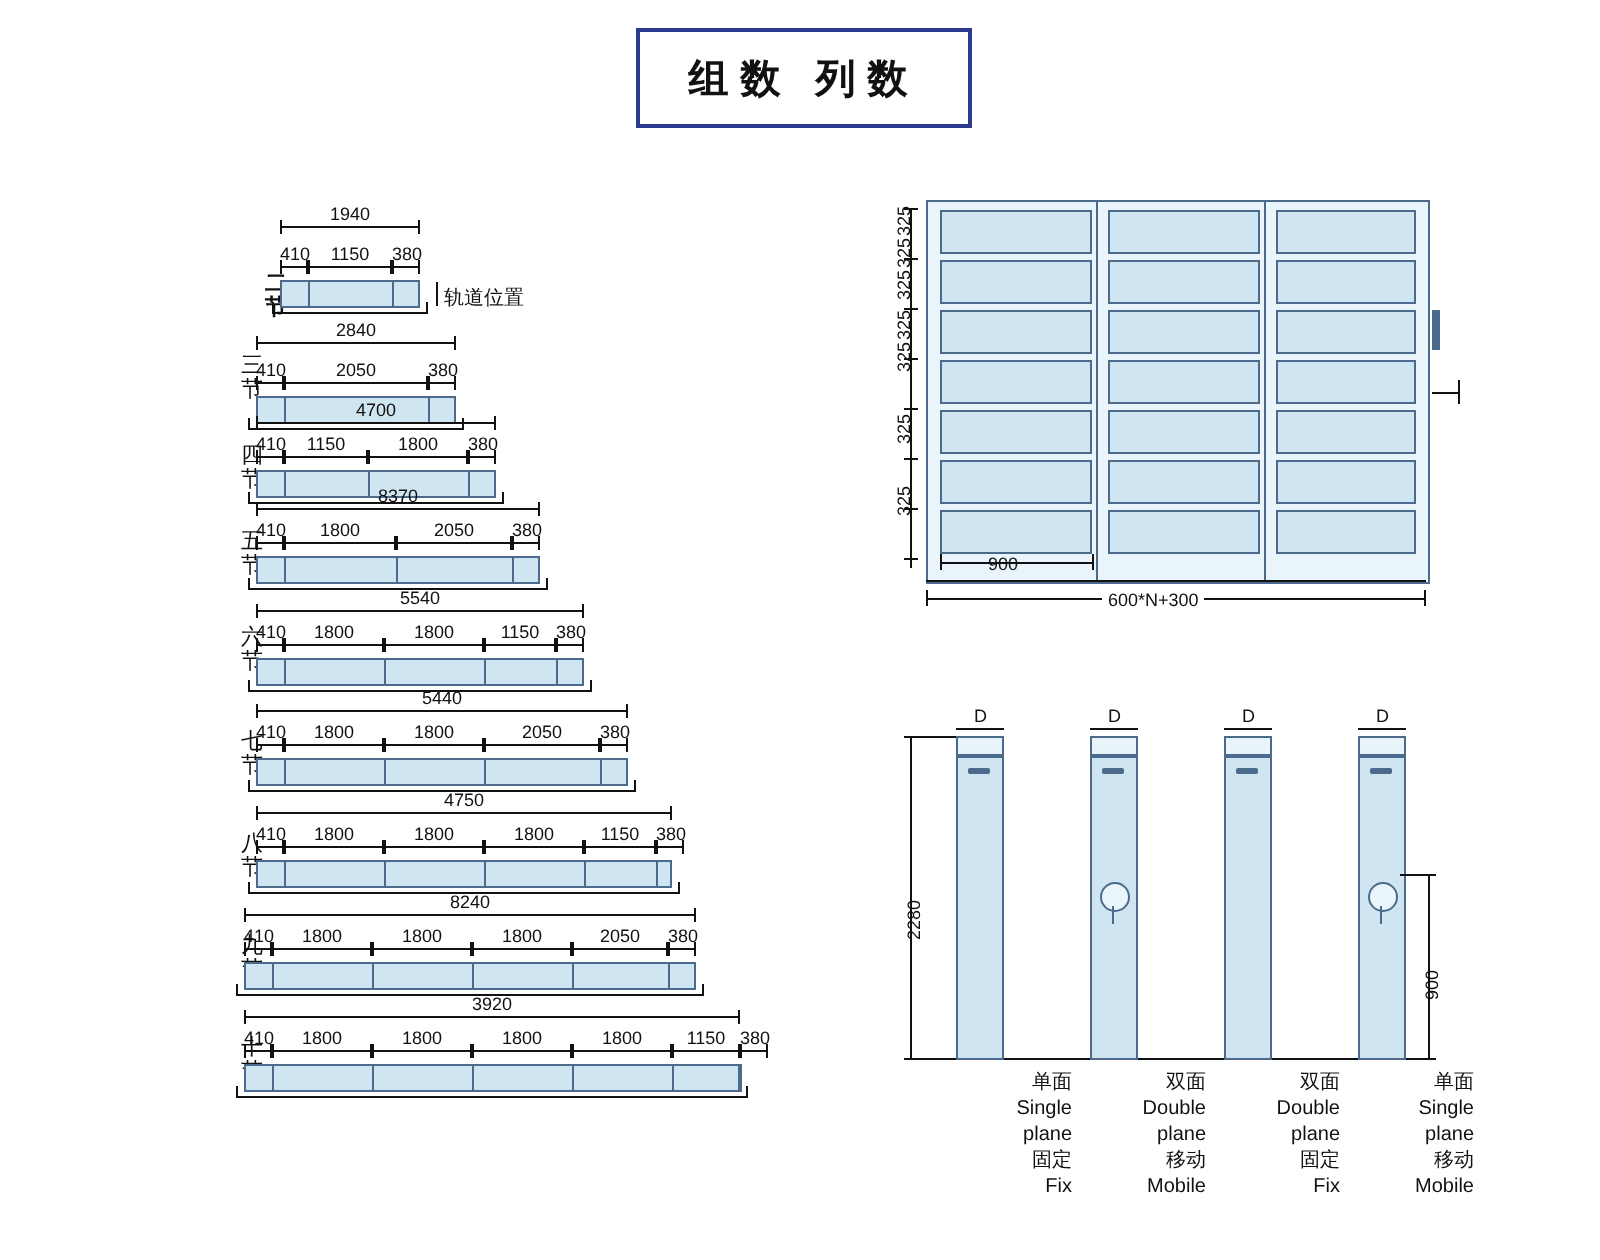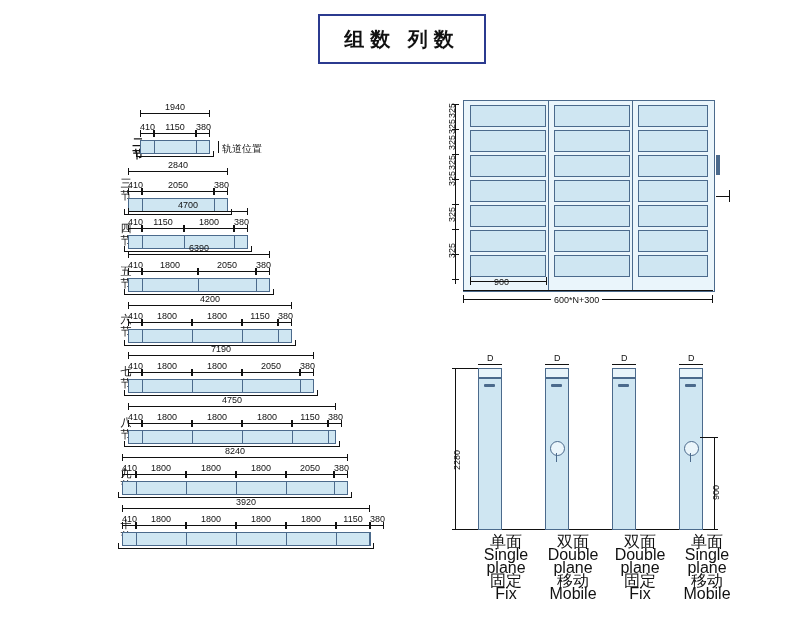--- a/index.html
+++ b/index.html
@@ -64,21 +64,21 @@
   .handle{position:absolute;background:#4b6a8c;height:3px;border-radius:1px;}
   .wheel{
     position:absolute;width:13px;height:13px;border:1px solid #4b6a8c;border-radius:50%;
     background:#eaf5fb;
   }
   .wheel:after{
     content:"";position:absolute;left:5px;top:11px;width:1px;height:9px;background:#4b6a8c;
   }
   .dletter{position:absolute;font-size:9px;color:#111;}
   .caption{
-    position:absolute;font-size:16px;line-height:13px;color:#111;text-align:center;width:60px;
+    position:absolute;font-size:10px;line-height:13px;color:#111;text-align:right;width:60px;
   }
 
   .thinline{position:absolute;background:#111;}
 </style>
 </head>
 <body>
 
 <div class="page">
 
   <div class="title-box">
@@ -156,21 +156,21 @@
       <div class="vline" style="left:184px;top:235px;height:14px;"></div>
       <div class="vline" style="left:234px;top:235px;height:14px;"></div>
       <div class="railbase" style="left:124px;top:251px;width:128px;"></div>
       <div class="railtick" style="left:124px;top:246px;"></div>
       <div class="railtick" style="left:251px;top:246px;"></div>
     </div>
 
     <div class="row">
       <div class="row-label" style="left:118px;top:265px;">五节</div>
       <div class="dimline" style="left:128px;top:254px;width:142px;">
-        <div class="toplabel">6390</div>
+        <div class="toplabel">8370</div>
       </div>
       <div class="dimline" style="left:128px;top:271px;width:14px;">
         <div class="toplabel">410</div>
       </div>
       <div class="dimline" style="left:142px;top:271px;width:56px;">
         <div class="toplabel">1800</div>
       </div>
       <div class="dimline" style="left:198px;top:271px;width:58px;">
         <div class="toplabel">2050</div>
       </div>
@@ -182,21 +182,21 @@
       <div class="vline" style="left:198px;top:278px;height:14px;"></div>
       <div class="vline" style="left:256px;top:278px;height:14px;"></div>
       <div class="railbase" style="left:124px;top:294px;width:150px;"></div>
       <div class="railtick" style="left:124px;top:289px;"></div>
       <div class="railtick" style="left:273px;top:289px;"></div>
     </div>
 
     <div class="row">
       <div class="row-label" style="left:118px;top:313px;">六节</div>
       <div class="dimline" style="left:128px;top:305px;width:164px;">
-        <div class="toplabel">4200</div>
+        <div class="toplabel">5540</div>
       </div>
       <div class="dimline" style="left:128px;top:322px;width:14px;">
         <div class="toplabel">410</div>
       </div>
       <div class="dimline" style="left:142px;top:322px;width:50px;">
         <div class="toplabel">1800</div>
       </div>
       <div class="dimline" style="left:192px;top:322px;width:50px;">
         <div class="toplabel">1800</div>
       </div>
@@ -212,21 +212,21 @@
       <div class="vline" style="left:242px;top:329px;height:14px;"></div>
       <div class="vline" style="left:278px;top:329px;height:14px;"></div>
       <div class="railbase" style="left:124px;top:345px;width:172px;"></div>
       <div class="railtick" style="left:124px;top:340px;"></div>
       <div class="railtick" style="left:295px;top:340px;"></div>
     </div>
 
     <div class="row">
       <div class="row-label" style="left:118px;top:365px;">七节</div>
       <div class="dimline" style="left:128px;top:355px;width:186px;">
-        <div class="toplabel">7190</div>
+        <div class="toplabel">5440</div>
       </div>
       <div class="dimline" style="left:128px;top:372px;width:14px;">
         <div class="toplabel">410</div>
       </div>
       <div class="dimline" style="left:142px;top:372px;width:50px;">
         <div class="toplabel">1800</div>
       </div>
       <div class="dimline" style="left:192px;top:372px;width:50px;">
         <div class="toplabel">1800</div>
       </div>

